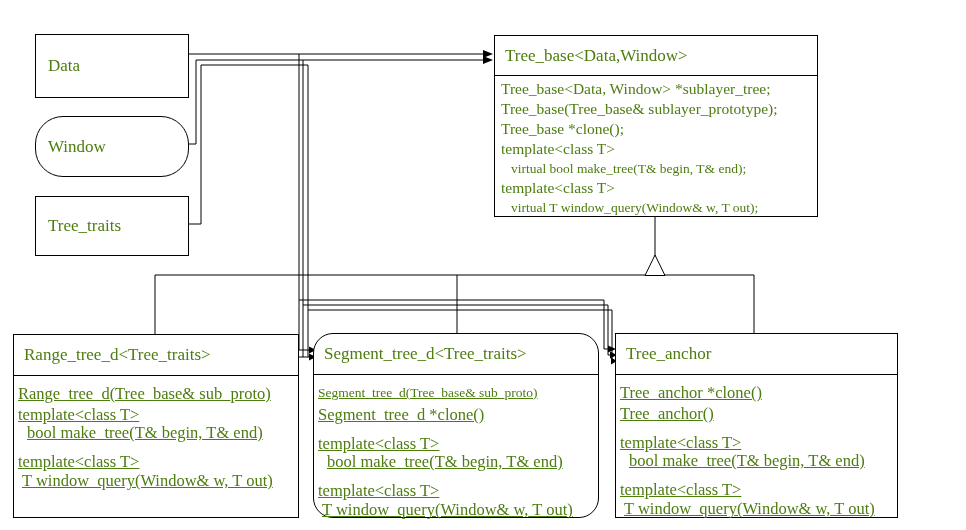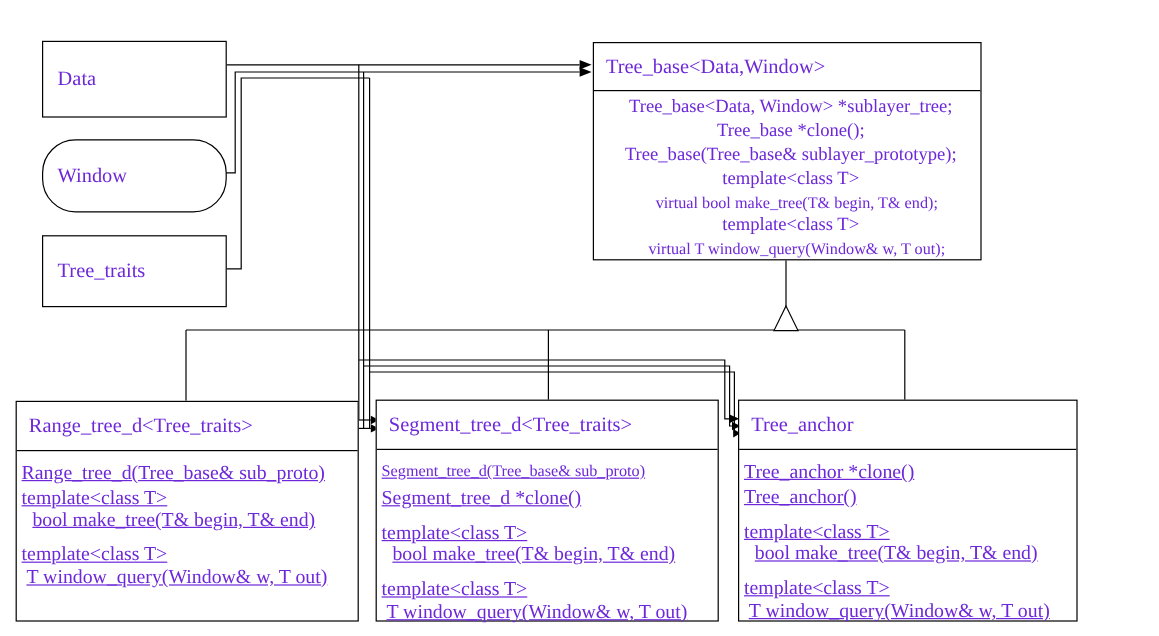--- a/index.html
+++ b/index.html
@@ -1,33 +1,33 @@
 <!DOCTYPE html>
 <html><head>
 <meta charset="utf-8">
 <style>
   html, body { margin:0; padding:0; background:#fff; }
   #canvas {
     position:relative; width:966px; height:530px; background:#ffffff;
-    font-family:"Liberation Serif", serif; color:#6d28d9; overflow:hidden;
+    font-family:"Liberation Serif", serif; color:#4d7c0f; overflow:hidden;
   }
   .pbox {
     position:absolute; border:1px solid #000; background:#fff;
     display:flex; align-items:center; padding-left:12px;
     font-size:17px; white-space:nowrap;
   }
   .cls { position:absolute; border:1px solid #000; background:#fff; }
   .cls-title {
     border-bottom:1px solid #000; font-size:17px; white-space:nowrap;
     display:flex; align-items:center; padding-left:10px;
   }
   .cls-body { position:relative; }
   
   .tb-body { padding:3px 0 0 2px; }
-  .tb-body .m  { font-size:15.5px; line-height:20px; white-space:nowrap; padding-left:4px;text-align:center; }
+  .tb-body .m  { font-size:15.5px; line-height:20px; white-space:nowrap; padding-left:4px; }
   .tb-body .m.sm { font-size:13.5px; line-height:19px; padding-left:14px; }
   
   .b-body { padding:7px 0 0 4px;text-decoration:underline; }
   .b-body .m { font-size:16.5px; line-height:21px; white-space:nowrap; }
   .b-body .m.s13 { font-size:13.5px; line-height:22px; }
   .b-body .m.ind { padding-left:9px; margin-top:-3px; }
   .b-body .m.ind2 { padding-left:4px; margin-top:-2px; }
   .b-body .m.gap { margin-top:8px; }
   svg.wires { position:absolute; left:0; top:0; pointer-events:none; }
   svg.wires * { vector-effect:non-scaling-stroke; }
@@ -86,41 +86,41 @@
     <span>Window</span>
   </div>
   <div class="pbox" style="left:35px;top:196px;width:140px;height:58px;">
     <span>Tree_traits</span>
   </div>
 
   <div class="cls" style="left:494px;top:35px;width:322px;height:180px;">
     <div class="cls-title" style="height:39px;">Tree_base&lt;Data,Window&gt;</div>
     <div class="cls-body tb-body">
       <div class="m">Tree_base&lt;Data, Window&gt; *sublayer_tree;</div>
+      <div class="m">Tree_base(Tree_base&amp; sublayer_prototype);</div>
       <div class="m">Tree_base *clone();</div>
-      <div class="m">Tree_base(Tree_base&amp; sublayer_prototype);</div>
       <div class="m">template&lt;class T&gt;</div>
       <div class="m sm">virtual bool make_tree(T&amp; begin, T&amp; end);</div>
       <div class="m">template&lt;class T&gt;</div>
       <div class="m sm">virtual T window_query(Window&amp; w, T out);</div>
     </div>
   </div>
 
   <div class="cls" style="left:13px;top:334px;width:284px;height:182px;">
     <div class="cls-title" style="height:40px;">Range_tree_d&lt;Tree_traits&gt;</div>
     <div class="cls-body b-body">
       <div class="m">Range_tree_d(Tree_base&amp; sub_proto)</div>
       <div class="m">template&lt;class T&gt;</div>
       <div class="m ind">bool make_tree(T&amp; begin, T&amp; end)</div>
       <div class="m gap">template&lt;class T&gt;</div>
       <div class="m ind2">T window_query(Window&amp; w, T out)</div>
     </div>
   </div>
 
-  <div class="cls" style="left:313px;top:333px;width:284px;height:183px;">
+  <div class="cls" style="left:313px;top:333px;width:284px;height:183px;border-radius:20px;">
     <div class="cls-title" style="height:40px;">Segment_tree_d&lt;Tree_traits&gt;</div>
     <div class="cls-body b-body">
       <div class="m s13">Segment_tree_d(Tree_base&amp; sub_proto)</div>
       <div class="m">Segment_tree_d *clone()</div>
       <div class="m gap">template&lt;class T&gt;</div>
       <div class="m ind">bool make_tree(T&amp; begin, T&amp; end)</div>
       <div class="m gap">template&lt;class T&gt;</div>
       <div class="m ind2">T window_query(Window&amp; w, T out)</div>
     </div>
   </div>

